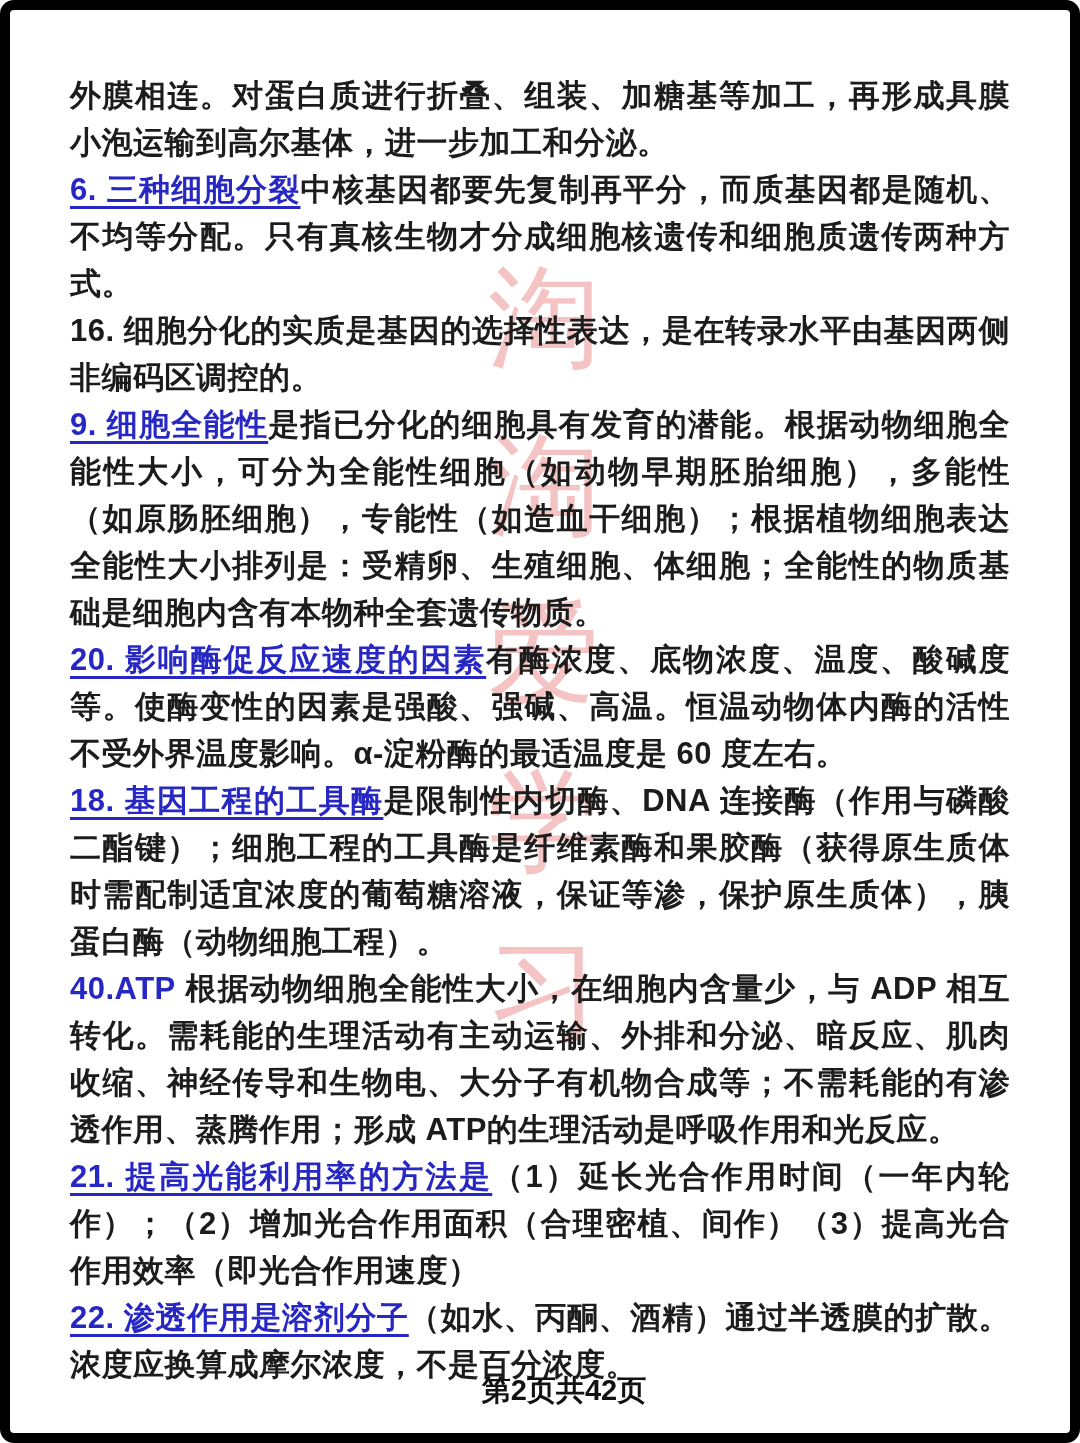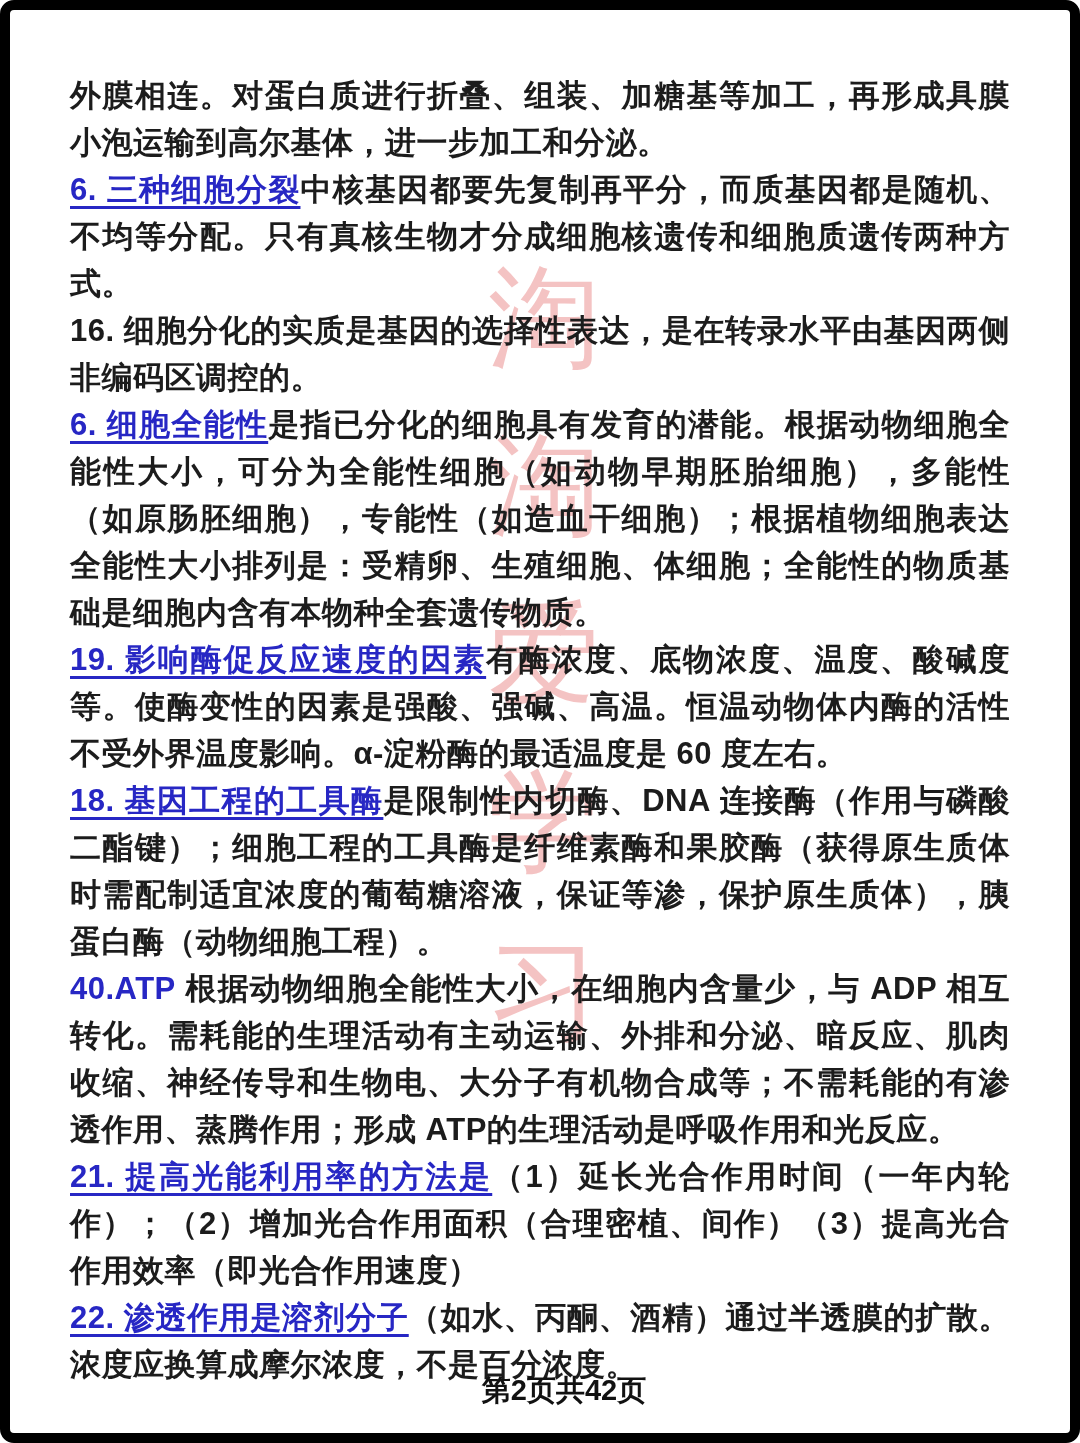--- a/index.html
+++ b/index.html
@@ -88,23 +88,23 @@
 
   <div class="content" id="doc-body">
   <p><span>外膜相连。对蛋白质进行折叠、组装、加糖基等加工，再形成具膜小泡运输到高尔基体，进一步加工和分泌。</span></p>
 
 
   <p><span class="term underline">6. 三种细胞分裂</span><span>中核基因都要先复制再平分，而质基因都是随机、不均等分配。只有真核生物才分成细胞核遗传和细胞质遗传两种方式。</span></p>
 
 
   <p><span>16. 细胞分化的实质是基因的选择性表达，是在转录水平由基因两侧非编码区调控的。</span></p>
 
-  <p><span class="term underline">6. 细胞全能性</span><span>是指已分化的细胞具有发育的潜能。根据动物细胞全能性大小，可分为全能性细胞（如动物早期胚胎细胞），多能性（如原肠胚细胞），专能性（如造血干细胞）；根据植物细胞表达全能性大小排列是：受精卵、生殖细胞、体细胞；全能性的物质基础是细胞内含有本物种全套遗传物质。</span></p>
+  <p><span class="term underline">9. 细胞全能性</span><span>是指已分化的细胞具有发育的潜能。根据动物细胞全能性大小，可分为全能性细胞（如动物早期胚胎细胞），多能性（如原肠胚细胞），专能性（如造血干细胞）；根据植物细胞表达全能性大小排列是：受精卵、生殖细胞、体细胞；全能性的物质基础是细胞内含有本物种全套遗传物质。</span></p>
 
-  <p><span class="term underline">19. 影响酶促反应速度的因素</span><span>有酶浓度、底物浓度、温度、酸碱度等。使酶变性的因素是强酸、强碱、高温。恒温动物体内酶的活性不受外界温度影响。α-淀粉酶的最适温度是 60 度左右。</span></p>
+  <p><span class="term underline">20. 影响酶促反应速度的因素</span><span>有酶浓度、底物浓度、温度、酸碱度等。使酶变性的因素是强酸、强碱、高温。恒温动物体内酶的活性不受外界温度影响。α-淀粉酶的最适温度是 60 度左右。</span></p>
 
   <p><span class="term underline">18. 基因工程的工具酶</span><span>是限制性内切酶、DNA 连接酶（作用与磷酸二酯键）；细胞工程的工具酶是纤维素酶和果胶酶（获得原生质体时需配制适宜浓度的葡萄糖溶液，保证等渗，保护原生质体），胰蛋白酶（动物细胞工程）。</span></p>
 
   <p><span class="term">40.ATP</span><span> 根据动物细胞全能性大小，在细胞内含量少，与 ADP 相互转化。需耗能的生理活动有主动运输、外排和分泌、暗反应、肌肉收缩、神经传导和生物电、大分子有机物合成等；不需耗能的有渗透作用、蒸腾作用；形成 ATP的生理活动是呼吸作用和光反应。</span></p>
 
   <p><span class="term underline">21. 提高光能利用率的方法是</span><span>（1）延长光合作用时间（一年内轮作）；（2）增加光合作用面积（合理密植、间作）（3）提高光合作用效率（即光合作用速度）</span></p>
 
   <p><span class="term underline">22. 渗透作用是溶剂分子</span><span>（如水、丙酮、酒精）通过半透膜的扩散。浓度应换算成摩尔浓度，不是百分浓度。</span></p>
 </div>
 

